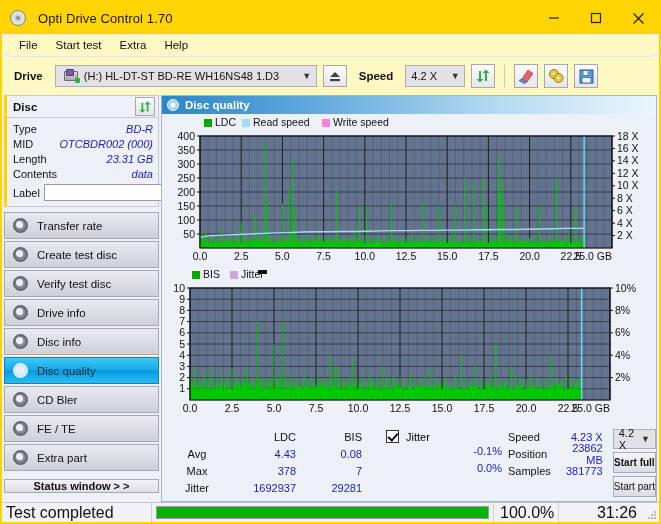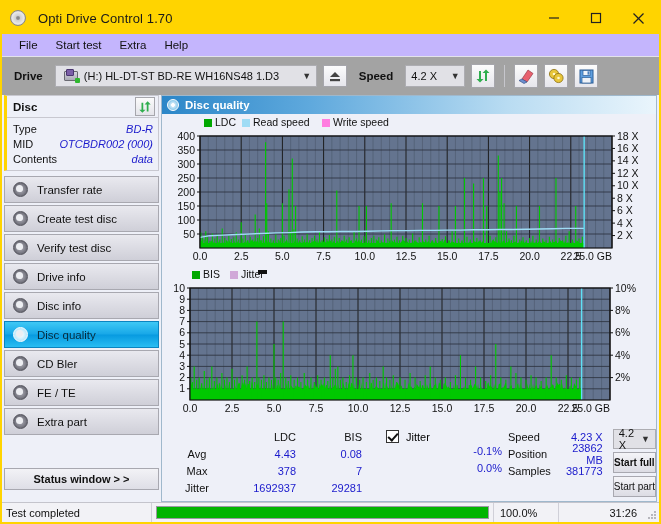--- a/index.html
+++ b/index.html
@@ -33,28 +33,29 @@
   .title-icon .dot { position:absolute; width:4px;height:4px;border-radius:50%;background:#888;top:7px;left:6px;}
   .title-text { font-size:13px; color:#1a1a1a; font-weight:400; letter-spacing:0.1px;}
   .win-btns { margin-left:auto; display:flex; height:32px; }
   .win-btn {
     width:42px; height:32px; display:flex; align-items:center; justify-content:center;
     color:#222; font-size:14px; line-height:1;
   }
   .win-btn svg { display:block; }
   
   .menubar {
-    height:23px; background:#c4b5fd; display:flex; align-items:center;
+    height:23px; background:#fef9c3; display:flex; align-items:center;
     padding-left:8px; gap:0; flex:0 0 23px;
     border-bottom:1px solid #e3e3ea;
+    border-radius:10px;
   }
   .menu-item { padding:3px 9px; font-size:11.5px; color:#111; }
   
   .toolbar {
-    height:38px; background:#a3a3a3; display:flex; align-items:center;
+    height:38px; background:#fef9c3; display:flex; align-items:center;
     padding:0 6px; gap:6px; flex:0 0 38px;
   }
   .tb-label { font-size:11.5px; font-weight:bold; color:#111; padding:0 6px 0 6px; }
   .drive-combo {
     flex:0 0 262px; height:22px; background:#e1e1e6;
     border:1px solid #adadb2; display:flex; align-items:center;
     font-size:11px; color:#111; padding-left:7px; position:relative;
   }
   .drv-ico { width:17px;height:14px;margin-right:4px;position:relative;flex:0 0 17px;}
   .drv-ico .body{position:absolute;left:1px;top:2px;width:14px;height:10px;background:linear-gradient(#d8d8e0,#a9a9b4);border:1px solid #6a6a72;border-radius:1px;}
@@ -156,21 +157,21 @@
   .pos-v { flex:1 1 auto; text-align:right; color:#1a1acc; padding-right:4px; }
   .btn-col { margin-left:6px; width:82px; display:flex; flex-direction:column; gap:3px; padding-top:1px;}
   .sp-combo { height:20px;background:#e1e1e6;border:1px solid #adadb2;display:flex;align-items:center;padding-left:5px;font-size:11px;color:#111;}
   .sp-combo .ar{margin-left:auto;padding-right:5px;font-size:9px;color:#333;}
   .act-btn { height:21px;border:1px solid #a8a8b0;background:linear-gradient(#f4f4f8,#dcdce4);
     display:flex;align-items:center;justify-content:center;font-size:10px;color:#111;}
   .act-btn.primary{font-weight:bold;}
   
   .statusbar {
     flex:0 0 20px; height:20px; display:flex; align-items:stretch;
-    border-top:1px solid #c4c4cc; background:#f2f2f6; font-size:11px;
+    border-top:1px solid #c4c4cc; background:#f2f2f6; font-size:16px;
   }
   .sb-text { width:150px; display:flex;align-items:center;padding-left:4px;color:#111;
     border-right:1px solid #d0d0d8; }
   .sb-prog { flex:1 1 auto; display:flex;align-items:center;padding:0 4px; }
   .sb-bar { flex:1 1 auto; height:13px; border:1px solid #9a9aa2; background:#fff; }
   .sb-bar i { display:block;height:100%;background:#00b400; }
   .sb-pct { width:66px; display:flex;align-items:center;padding-left:6px;color:#111;
     border-left:1px solid #d0d0d8;border-right:1px solid #d0d0d8;}
   .sb-time { width:86px; display:flex;align-items:center;justify-content:flex-end;padding-right:8px;color:#111; }
   .sb-grip { width:14px; display:flex;align-items:flex-end;justify-content:flex-end;padding:0 2px 2px 0; }
@@ -283,22 +284,37 @@
         <div class="disc-rows">
           <div class="drow">
             <span class="k">Type</span>
             <span class="v">BD-R</span>
           </div>
           <div class="drow">
             <span class="k">MID</span>
             <span class="v">OTCBDR002 (000)</span>
           </div>
           <div class="drow">
+            <span class="k">Length</span>
+            <span class="v">23.31 GB</span>
+          </div>
+          <div class="drow">
             <span class="k">Contents</span>
             <span class="v">data</span>
+          </div>
+          <div class="label-row">
+            <span class="k">Label</span>
+            <input class="label-input" type="text" value="" style="">
+            <span class="cd-btn">
+              <svg width="15" height="15" viewBox="0 0 16 16">
+                <circle cx="8" cy="8" r="7" fill="#e6e07a" stroke="#8a8330" stroke-width="0.9"></circle>
+                <circle cx="8" cy="8" r="4.3" fill="none" stroke="#b7b050" stroke-width="0.7"></circle>
+                <circle cx="8" cy="8" r="1.7" fill="#f7f6e2" stroke="#8a8330" stroke-width="0.7"></circle>
+              </svg>
+            </span>
           </div>
         </div>
       </div>
 
       <div class="navlist">
         <div class="navbtn">
           <span class="nav-ico">
               <span class="d"></span>
               <span class="sp"></span>
             </span>

